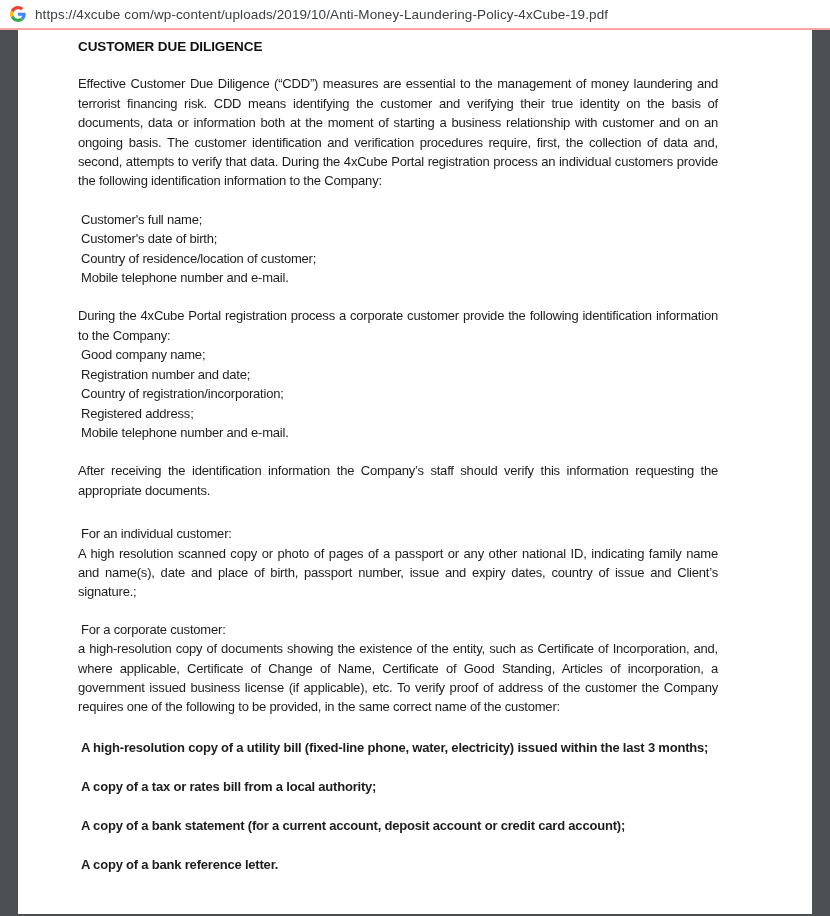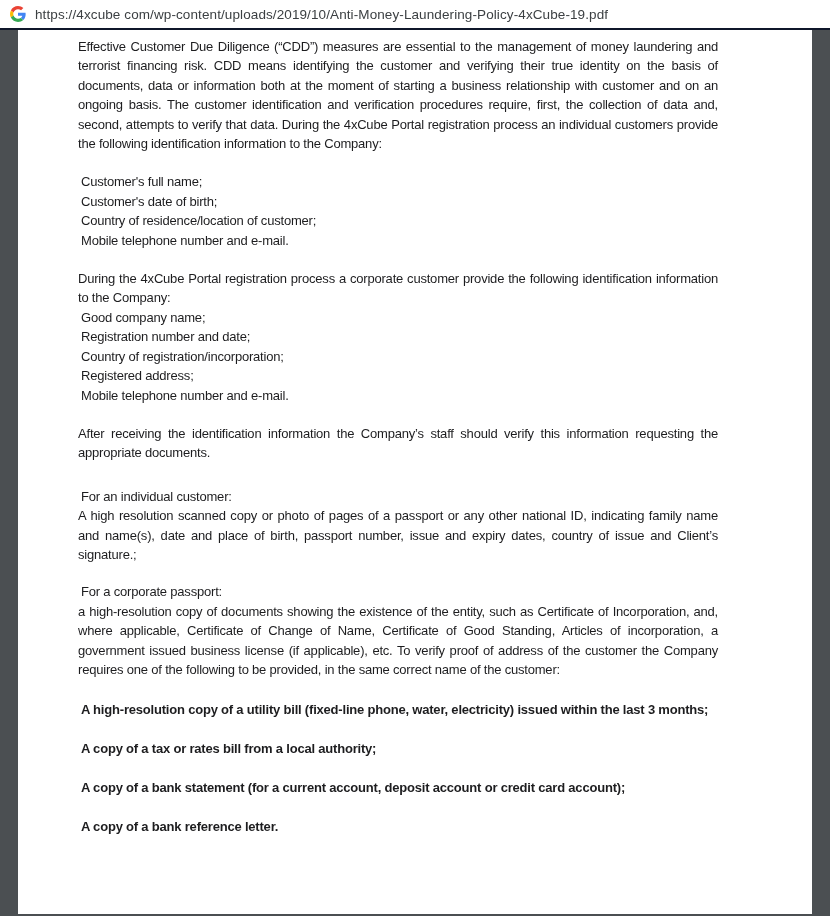--- a/index.html
+++ b/index.html
@@ -5,21 +5,21 @@
   * { margin:0; padding:0; box-sizing:border-box; }
   html,body { width:830px; height:916px; }
   body {
     font-family:"Liberation Sans", sans-serif;
     background: var(--viewer-bg, #4b4f52);
     overflow:hidden;
   }
   .browser-bar {
     height:30px;
     background:#ffffff;
-    border-bottom:2px solid #0f172a;
+    border-bottom:2px solid #fca5a5;
     display:flex;
     align-items:center;
     padding:0 10px;
     gap:9px;
   }
   .favicon { width:16px; height:16px; display:inline-flex; flex:0 0 auto; }
   .favicon svg { width:16px; height:16px; }
   .url {
     font-size:13.5px;
     color: var(--url-text, #3c4043);
@@ -66,20 +66,21 @@
       <path fill="#FBBC05" d="M10.53 28.59c-.48-1.45-.76-2.99-.76-4.59s.27-3.14.76-4.59l-7.98-6.19C.92 16.46 0 20.12 0 24c0 3.88.92 7.54 2.56 10.78l7.97-6.19z"></path>
       <path fill="#34A853" d="M24 48c6.48 0 11.93-2.13 15.89-5.81l-7.73-6c-2.15 1.45-4.92 2.3-8.16 2.3-6.26 0-11.57-4.22-13.47-9.91l-7.98 6.19C6.51 42.62 14.62 48 24 48z"></path>
     </svg>
   </span>
   <span class="url">https://4xcube com/wp-content/uploads/2019/10/Anti-Money-Laundering-Policy-4xCube-19.pdf</span>
 </div>
 
 <div class="viewer">
   <div class="page">
 
+    <div class="heading">CUSTOMER DUE DILIGENCE</div>
 
     <p class="j mb19">Effective Customer Due Diligence (“CDD”) measures are essential to the management of money laundering and terrorist financing risk. CDD means identifying the customer and verifying their true identity on the basis of documents, data or information both at the moment of starting a business relationship with customer and on an ongoing basis. The customer identification and verification procedures require, first, the collection of data and, second, attempts to verify that data. During the 4xCube Portal registration process an individual customers provide the following identification information to the Company:</p>
 
     <div class="mb19">
       <div class="indent">Customer's full name;</div>
       <div class="indent">Customer's date of birth;</div>
       <div class="indent">Country of residence/location of customer;</div>
       <div class="indent">Mobile telephone number and e-mail.</div>
     </div>
 
@@ -96,21 +97,21 @@
     <div class="mb24">
       <div class="j">After receiving the identification information the Company’s staff should verify this information requesting the appropriate documents.</div>
     </div>
 
     <div class="mb18">
       <div class="indent">For an individual customer:</div>
       <div class="j">A high resolution scanned copy or photo of pages of a passport or any other national ID, indicating family name and name(s), date and place of birth, passport number, issue and expiry dates, country of issue and Client’s signature.;</div>
     </div>
 
     <div class="mb21">
-      <div class="indent">For a corporate passport:</div>
+      <div class="indent">For a corporate customer:</div>
       <div class="j">a high-resolution copy of documents showing the existence of the entity, such as Certificate of Incorporation, and, where applicable, Certificate of Change of Name, Certificate of Good Standing, Articles of incorporation, a government issued business license (if applicable), etc. To verify proof of address of the customer the Company requires one of the following to be provided, in the same correct name of the customer:</div>
     </div>
 
     <div>
       <div class="spaced-item">A high-resolution copy of a utility bill (fixed-line phone, water, electricity) issued within the last 3 months;</div>
       <div class="spaced-item">A copy of a tax or rates bill from a local authority;</div>
       <div class="spaced-item">A copy of a bank statement (for a current account, deposit account or credit card account);</div>
       <div class="spaced-item">A copy of a bank reference letter.</div>
     </div>
 

